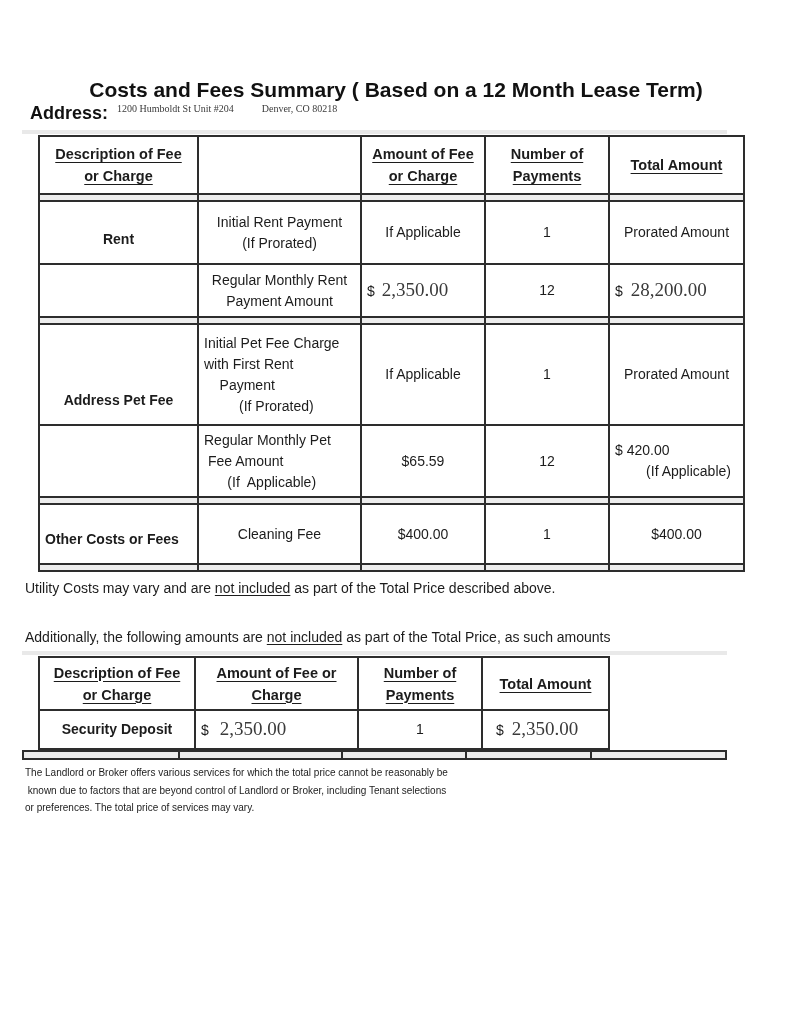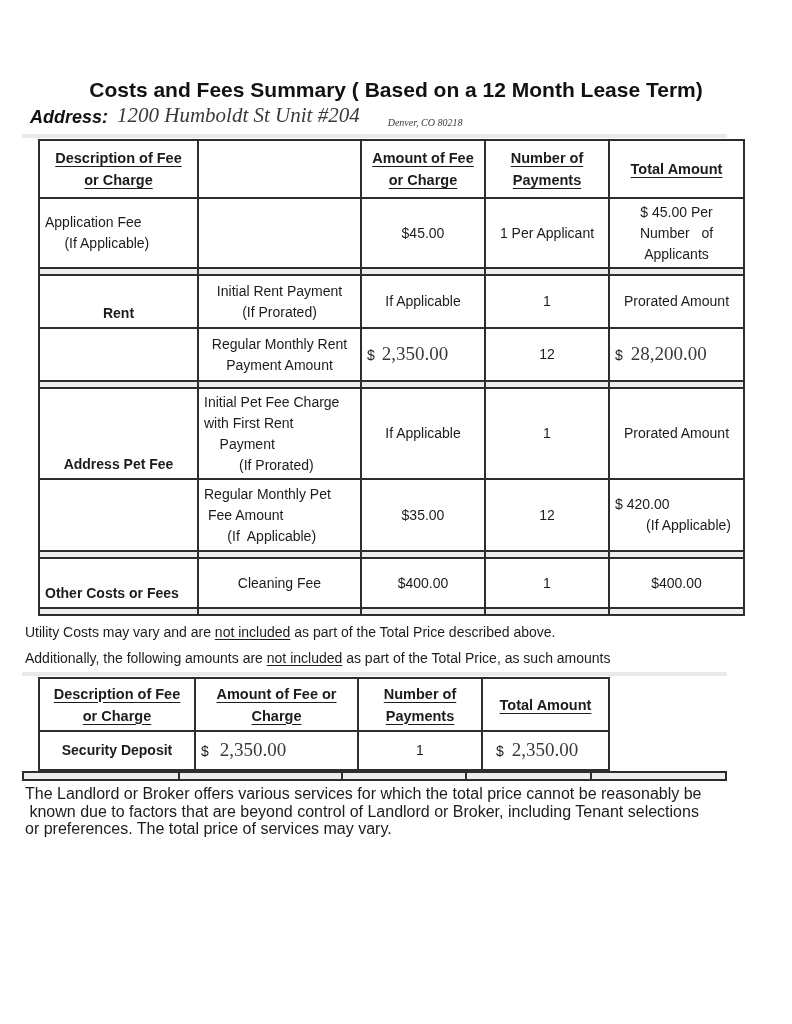--- a/index.html
+++ b/index.html
@@ -13,27 +13,26 @@
   }
   .title{
     padding-top:78px;
     text-align:center;
     font-size:21px;
     font-weight:700;
     color:#111;
   }
   .addr-row{
     display:flex;
-    align-items:flex-end;
+    align-items:flex-start;
     margin:1px 0 2px 30px;
-    font-style:italic;
   }
   .addr-label{font-size:18px;font-weight:700;color:#111;}
   .serif{font-family:"Liberation Serif","DejaVu Serif",serif;color:#3a3a3a;}
-  .addr-v1{font-size:21px;margin-left:9px;}
+  .addr-v1{font-size:10px;margin-left:9px;}
   .addr-v2{font-size:10px;margin-left:28px;}
 
   .gray-strip{
     width:705px;height:4px;
     background:#e9e9e9;
     margin:6px 0 1px 22px;
   }
   table{
     border-collapse:collapse;
     table-layout:fixed;
@@ -51,54 +50,54 @@
     white-space:pre;
     overflow:hidden;
   }
   td.hdr{
     font-weight:700;
     font-size:14.5px;
     line-height:22px;
   }
   td.hdr span{text-decoration:underline;text-underline-offset:3px;}
   td.b{font-weight:700;}
-  td.vb{vertical-align:bottom;padding-bottom:3px;}
+  td.vb{vertical-align:bottom;padding-bottom:13px;}
   td.tl{text-align:left;padding-left:5px;}
   td.pl10{text-align:left;padding-left:10px;}
   td.pl13{text-align:left;padding-left:13px;}
   tr.spacer td{
     height:5px;background:#ededed;padding:0;line-height:0;
     border-top-width:1px;
   }
   .sv{font-family:"Liberation Serif","DejaVu Serif",serif;font-size:19px;color:#3a3a3a;}
   .gap7{margin-left:7px;}
   .gap8{margin-left:8px;}
   .gap11{margin-left:11px;}
   .note{
     margin:8px 0 0 25px;
     font-size:14px;
     line-height:17px;
   }
-  .note2{margin-top:9px;}
+  .note2{margin-top:32px;}
   .u{text-decoration:underline;text-underline-offset:2px;}
   .strip2{margin-top:5px;}
   .end-bar{
     position:relative;
     width:705px;height:10px;
     box-sizing:border-box;
     background:#ededed;
     border:2px solid #2d2d2d;
     margin-left:22px;
   }
   .end-bar .tick{
     position:absolute;top:0;bottom:0;width:2px;background:#2d2d2d;
   }
   .footer{
     margin:4px 0 2px 25px;
-    font-size:16px;
+    font-size:10px;
     line-height:17.5px;
   }
   .footer div{white-space:pre;}
 </style>
 </head>
 <body>
 
 <div class="page">
 
   <div class="title">Costs and Fees Summary ( Based on a 12 Month Lease Term)</div>
@@ -125,30 +124,20 @@
       <td class="hdr" style="height:52px"><span>Description of Fee
 or Charge</span></td>
       <td class="hdr"><span></span></td>
       <td class="hdr"><span>Amount of Fee
 or Charge</span></td>
       <td class="hdr"><span>Number of
 Payments</span></td>
       <td class="hdr"><span>Total Amount</span></td>
     </tr>
 
-    <tr>
-      <td class="tl" style="height:64px">Application Fee
-     (If Applicable)</td>
-      <td></td>
-      <td>$45.00</td>
-      <td>1 Per Applicant</td>
-      <td>$ 45.00 Per
-Number   of
-Applicants</td>
-    </tr>
     <tr class="spacer">
       <td></td>
           <td></td>
           <td></td>
           <td></td>
           <td></td>
     </tr>
 
     <tr>
       <td class="b vb" style="height:46px">Rent</td>
@@ -184,21 +173,21 @@
       <td>If Applicable</td>
       <td>1</td>
       <td>Prorated Amount</td>
     </tr>
 
     <tr>
       <td style="height:66px"></td>
       <td class="tl">Regular Monthly Pet
  Fee Amount
       (If  Applicable)</td>
-      <td>$35.00</td>
+      <td>$65.59</td>
       <td>12</td>
       <td class="tl">$ 420.00
         (If Applicable)</td>
     </tr>
     <tr class="spacer">
       <td></td>
           <td></td>
           <td></td>
           <td></td>
           <td></td>

